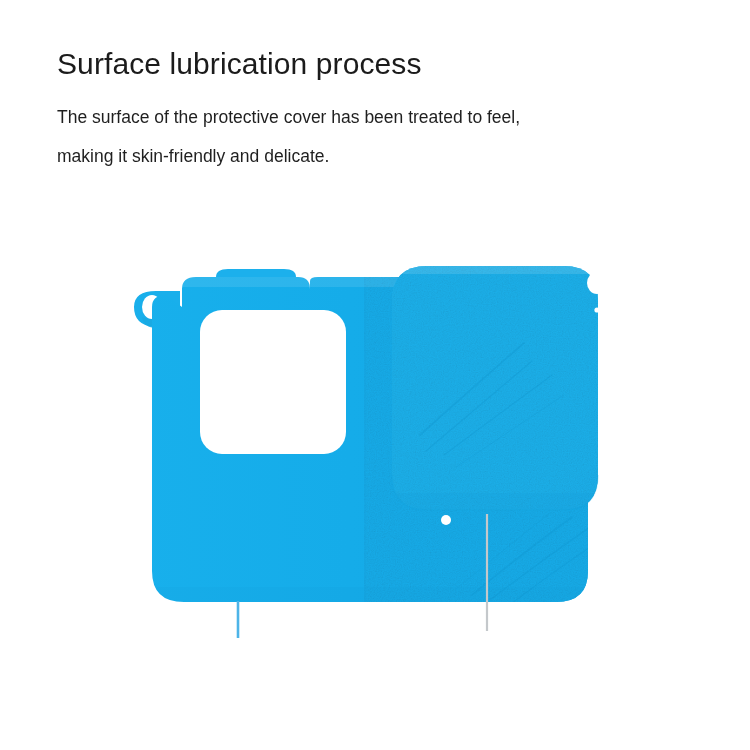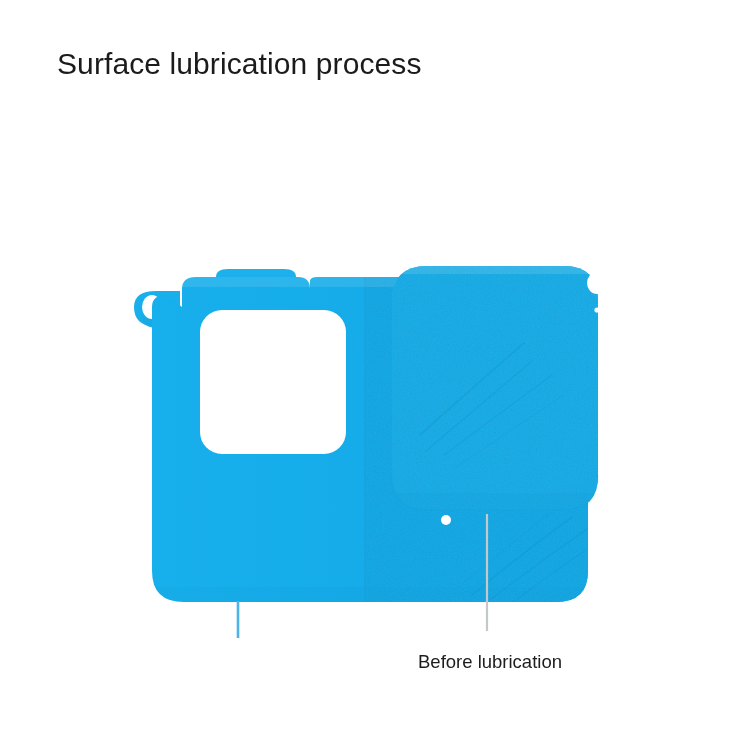--- a/index.html
+++ b/index.html
@@ -68,20 +68,24 @@
   .caption-after  { left: 200px; top: 651px; }
   .caption-before { left: 418px; top: 651px; }
 </style>
 </head>
 <body>
 
 <div class="page">
 
   <div class="text-block">
     <div class="headline">Surface lubrication process</div>
+    <div class="body-lines">
+      <div class="body-line">The surface of the protective cover has been treated to feel,</div>
+      <div class="body-line">making it skin-friendly and delicate.</div>
+    </div>
   </div>
 
   <div class="product">
     <svg width="510" height="380" viewBox="0 0 510 380" xmlns="http://www.w3.org/2000/svg">
       <defs>
 
         <filter id="grain" x="-10%" y="-10%" width="120%" height="120%">
           <feTurbulence type="fractalNoise" baseFrequency="0.85" numOctaves="3" seed="7" result="n"></feTurbulence>
           <feColorMatrix in="n" type="saturate" values="0" result="ng"></feColorMatrix>
           <feComponentTransfer in="ng" result="nc">
@@ -202,15 +206,14 @@
       </g>
     </svg>
   </div>
 
   <svg class="callout-lines" style="position:absolute; left:0; top:0; width:750px; height:750px; pointer-events:none;" width="750" height="750" viewBox="0 0 750 750" xmlns="http://www.w3.org/2000/svg">
     <line x1="238" y1="601" x2="238" y2="638" stroke="#4db4e8" stroke-width="2.6"></line>
     <line x1="487" y1="514" x2="487" y2="631" stroke="#c4c8cb" stroke-width="2.2"></line>
   </svg>
 
 
-  <div class="caption caption-before">Before lubrication</div>
 
 </div>
 
 </body></html>

